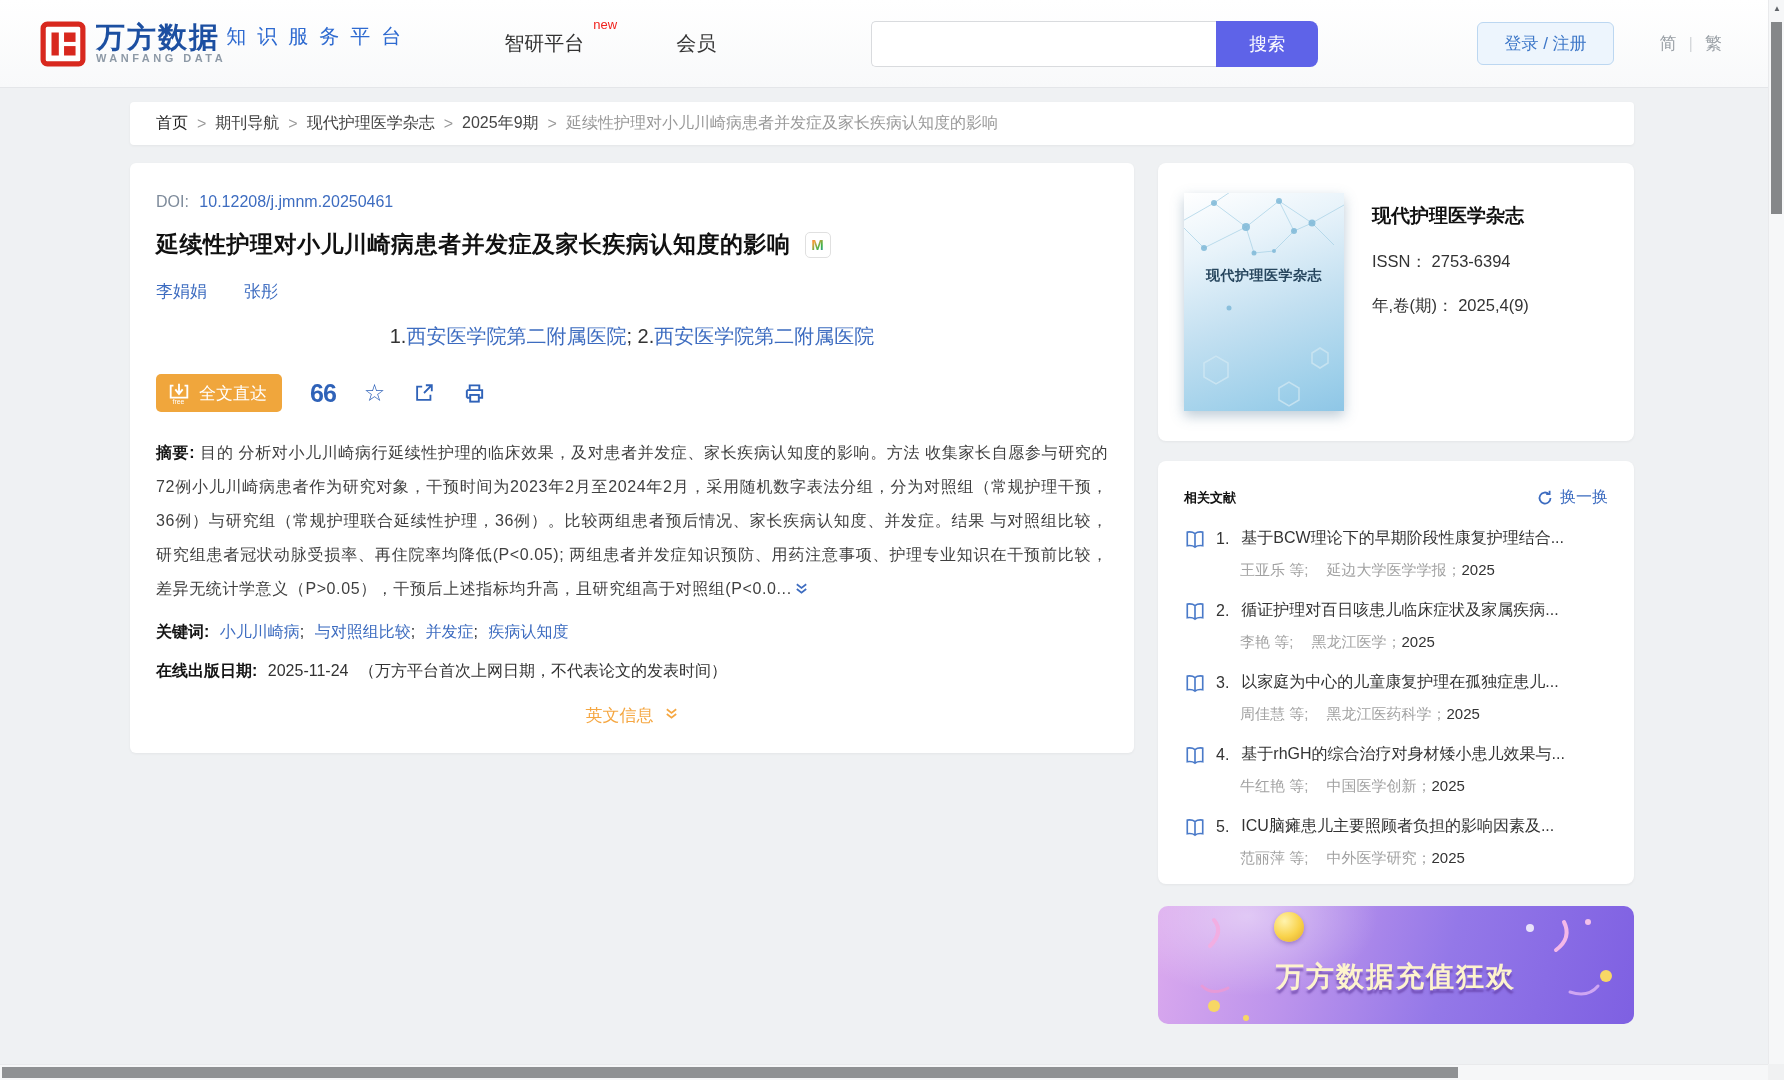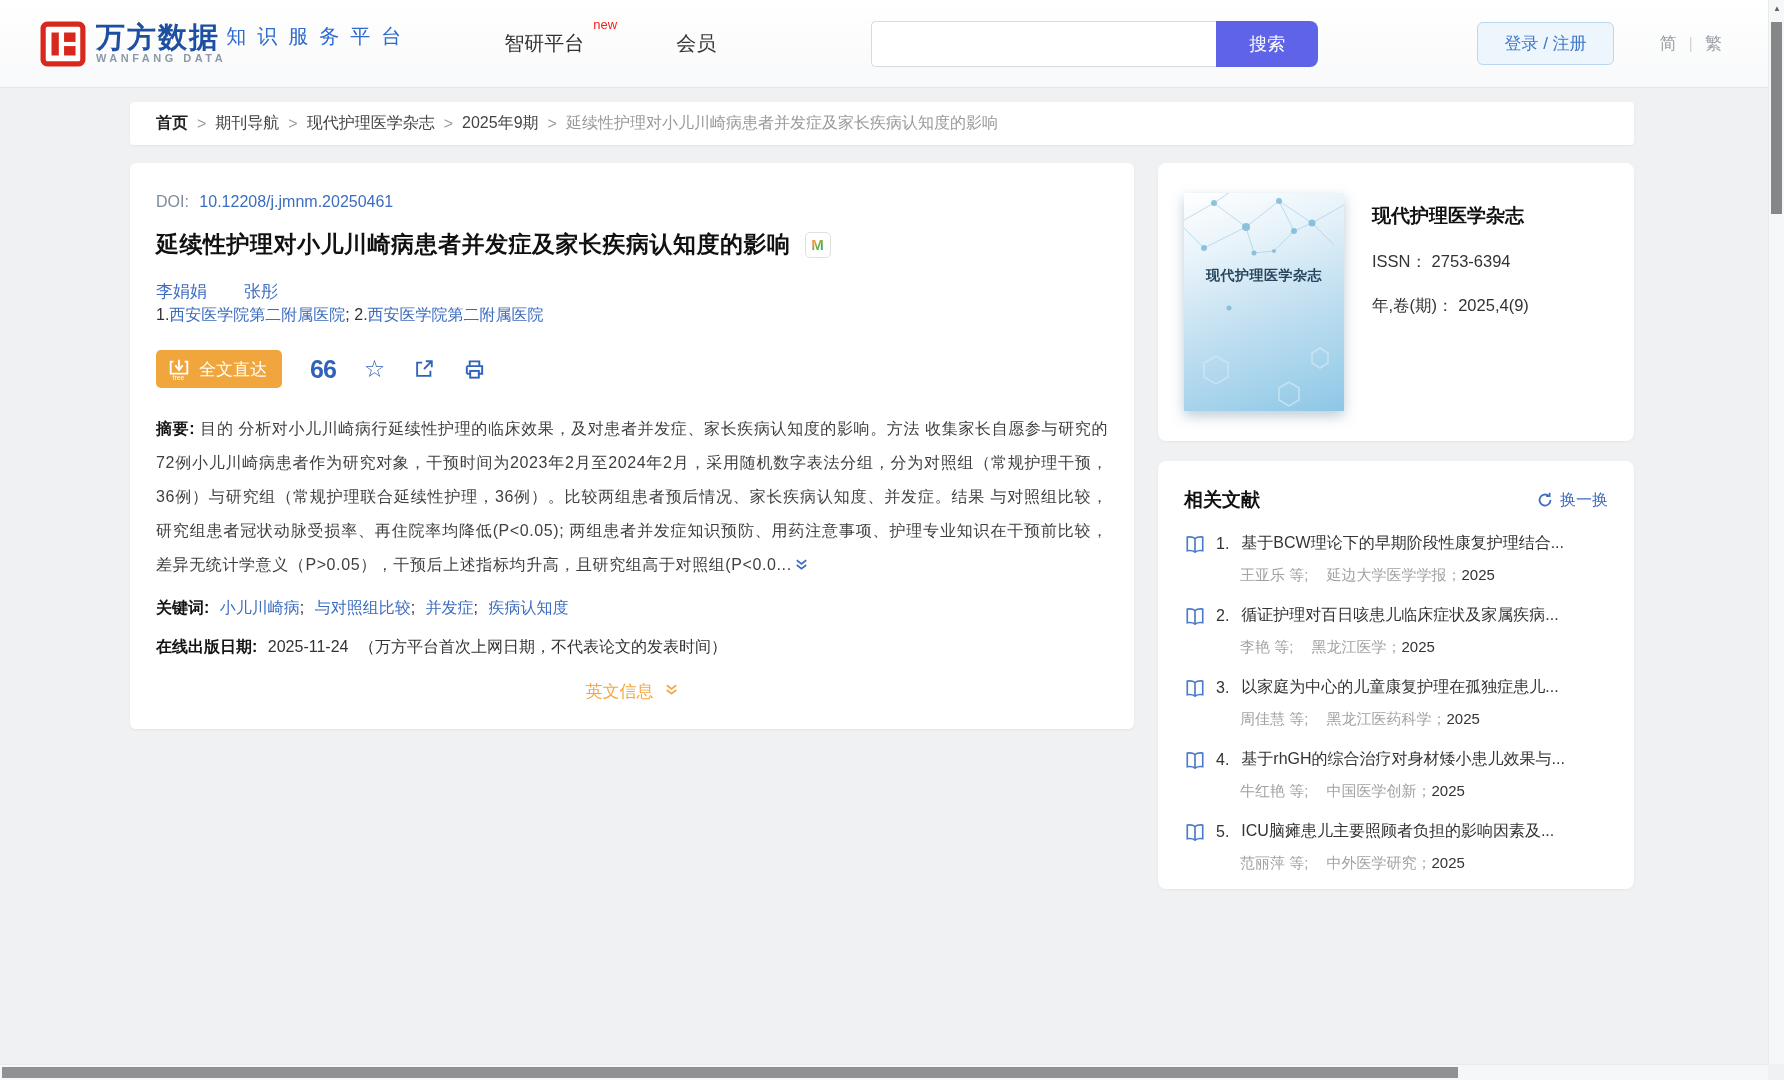--- a/index.html
+++ b/index.html
@@ -31,41 +31,41 @@
                padding:9px 26px; border-radius:6px; cursor:pointer; }
   .lang { margin-left:46px; display:flex; align-items:center; gap:12px; font-size:17px; color:#9aa0a6; }
   .lang span { cursor:pointer; }
   .lang .div { color:#d5d8db; cursor:default; }
 
   
   .content { width:1504px; margin:14px 0 0 130px; }
   .card { background:#fff; border-radius:6px; box-shadow:0 1px 3px rgba(0,0,0,.05); }
   .crumb { padding:11px 26px; font-size:16px; color:#555; display:flex; align-items:center;
            white-space:nowrap; border-radius:4px; }
-  .crumb .home { font-weight:bold; color:#222;text-align:center; }
+  .crumb .home { font-weight:normal; color:#222;text-align:center; }
   .crumb a { color:#444; text-decoration:none; cursor:pointer; }
   .crumb .sep { color:#999; margin:0 9px; }
   .crumb .cur { color:#999; }
 
   .cols { display:flex; gap:24px; margin-top:18px; align-items:flex-start; }
 
   
   .art { width:1004px; padding:30px 26px 26px; border-radius:6px; }
   .doi-row { font-size:16px; color:#7e8b9b; }
   .doi-row a { color:#3d6cc0; text-decoration:none; margin-left:6px; cursor:pointer; }
   .title-row { display:flex; align-items:center; gap:14px; margin-top:18px; }
   .art-title { font-size:23px; font-weight:bold; color:#111; letter-spacing:.5px; }
   .m-badge { width:26px; height:26px; border:1px solid #e0e0e0; border-radius:5px; background:#fbfbfb;
              display:flex; align-items:center; justify-content:center; font-size:15px; font-weight:bold;
              background-image:linear-gradient(135deg,#e8483d 10%,#f3a03a 35%,#37b34a 60%,#3a7bd5 80%,#9b59b6 100%);
              -webkit-background-clip:text; background-clip:text; color:transparent;
              box-shadow:inset 0 0 0 20px rgba(250,250,250,.0); border-radius:5px; }
   .authors { display:flex; gap:37px; margin-top:20px; font-size:17px; }
   .authors a { color:#3d6cc0; text-decoration:none; cursor:pointer; }
-  .affil { margin-top:2px; font-size:16px; color:#333; }
+  .affil { margin-top:20px; font-size:20px; color:#333;text-align:center; }
   .affil a { color:#3d6cc0; text-decoration:none; cursor:pointer; }
   .actions { display:flex; align-items:center; margin-top:24px; gap:28px; }
   .full-btn { display:flex; align-items:center; gap:8px; background:#f0a63c; color:#fff;
               border:none; border-radius:5px; padding:7px 15px 7px 11px; font-size:17px; cursor:pointer; }
   .act-ico { color:#2f62b8; cursor:pointer; display:flex; align-items:center; }
   .quote-ico { font-size:25px; font-weight:bold; letter-spacing:-1px; line-height:20px; }
   .star-ico { font-size:24px; line-height:22px; }
   .abstract { margin-top:24px; font-size:16px; line-height:34px; letter-spacing:.6px;
               color:#3f3f3f; text-align:justify; }
   .abstract b { color:#141414; }
@@ -87,21 +87,21 @@
            background:linear-gradient(160deg,#ffffff 0%,#e8f3fa 25%,#c3e0f1 55%,#9fd0ea 85%,#8ec6e6 100%);
            box-shadow:0 5px 12px rgba(70,110,140,.35); cursor:pointer; overflow:hidden; }
   .cover svg { position:absolute; left:0; top:0; }
   .cover-label { position:absolute; top:74px; width:100%; text-align:center; font-size:14px;
                  font-weight:bold; color:#27465e; letter-spacing:.5px; }
   .jinfo { margin-left:28px; padding-top:10px; }
   .jname { font-size:19px; font-weight:bold; color:#111; cursor:pointer; }
   .jrow { margin-top:22px; font-size:16.5px; color:#333; }
   .rel { margin-top:20px; padding:26px 26px 14px; border-radius:8px; }
   .rel-head { display:flex; justify-content:space-between; align-items:center; }
-  .rel-title { font-size:19px; font-weight:bold; color:#111; }
+  .rel-title { font-size:13px; font-weight:bold; color:#111; }
   .rel-refresh { display:flex; align-items:center; gap:7px; color:#3d6cc0; font-size:16px; cursor:pointer; }
   .rel-item { margin-top:20px; }
   .ri-top { display:flex; align-items:center; }
   .ri-book { flex:0 0 22px; display:flex; }
   .ri-num { margin:0 12px 0 10px; font-size:16px; color:#333; }
   .ri-title { font-size:16px; color:#333; white-space:nowrap; overflow:hidden; cursor:pointer; }
   .ri-meta { margin:12px 0 2px 56px; font-size:15px; color:#a2a2a2; }
   .ri-meta .jr { margin-left:14px; }
   .ri-meta .yr { color:#333; }
 
@@ -395,20 +395,36 @@
                 <span class="ri-num">5.</span>
                 <span class="ri-title">ICU脑瘫患儿主要照顾者负担的影响因素及...</span>
               </div>
               <div class="ri-meta">
                 <span>范丽萍  等;</span>
                 <span class="jr">中外医学研究；</span><span class="yr">2025</span>
               </div>
             </div>
           </div>
 
+          <div class="banner">
+            <div class="banner-glow"></div>
+            <div class="coin"></div>
+            <svg width="476" height="118" style="position:absolute;left:0;top:0">
+              <path d="M52 40 q14 -14 4 -26" fill="none" stroke="#f2aee2" stroke-width="4" stroke-linecap="round"></path>
+              <path d="M70 82 q-16 8 -26 -2" fill="none" stroke="#e79ad8" stroke-width="3" stroke-linecap="round"></path>
+              <path d="M398 44 q16 -12 8 -28" fill="none" stroke="#f5b8e8" stroke-width="4" stroke-linecap="round"></path>
+              <path d="M412 86 q18 6 28 -6" fill="none" stroke="#cfa6f2" stroke-width="3" stroke-linecap="round"></path>
+              <circle cx="56" cy="100" r="6" fill="#f7d765"></circle>
+              <circle cx="88" cy="112" r="3" fill="#f7d765"></circle>
+              <circle cx="372" cy="22" r="4" fill="#ffffff" opacity="0.8"></circle>
+              <circle cx="448" cy="70" r="6" fill="#f7d765"></circle>
+              <circle cx="430" cy="16" r="3" fill="#f3c0ea"></circle>
+            </svg>
+            <div class="banner-text">万方数据充值狂欢</div>
+          </div>
 
         </div>
       </div>
     </div>
   </div>
 
   <div class="vsb">
     <div class="vsb-arrow">▲</div>
     <div class="vsb-thumb"></div>
   </div>

